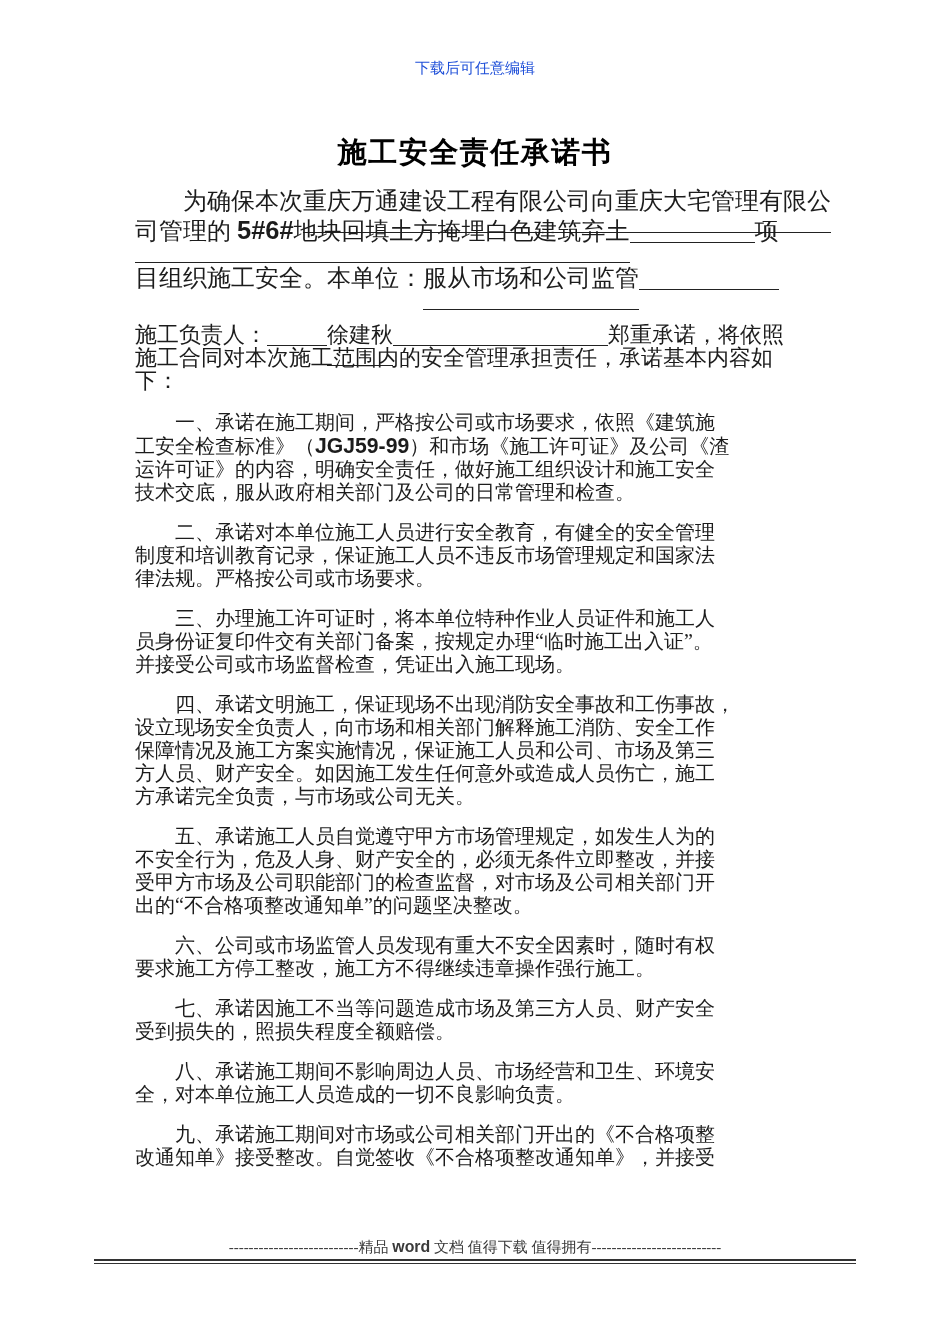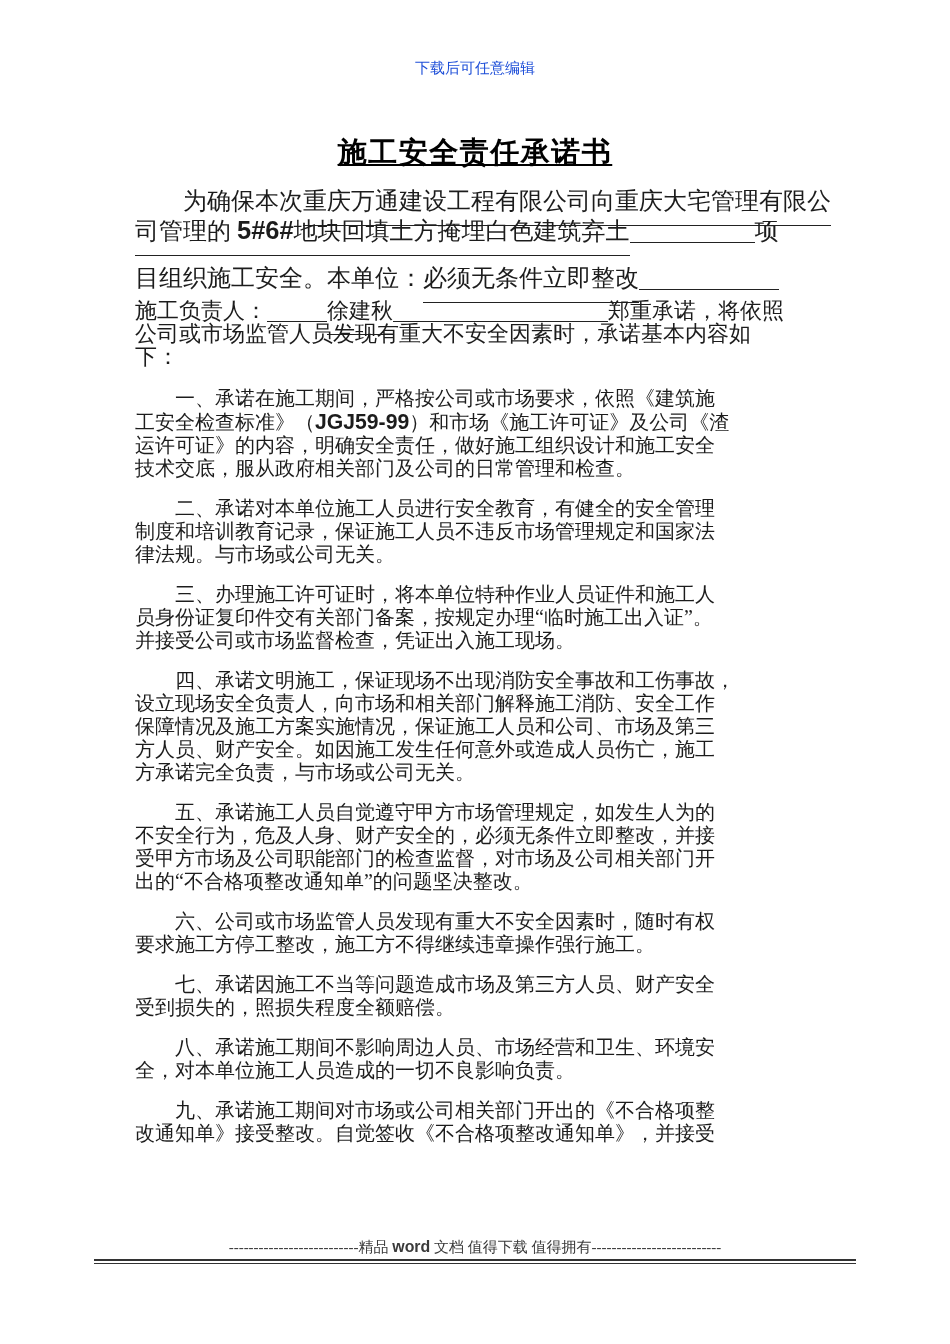--- a/index.html
+++ b/index.html
@@ -7,36 +7,36 @@
     width:950px;height:1344px;position:relative;overflow:hidden;
     font-family:"Liberation Serif","DejaVu Serif",serif;
     color:#1c1c1c;
   }
   .watermark{
     padding-top:59px;text-align:center;font-size:15px;line-height:19px;color:#1d4ed8;
   }
   .doc-title{
     margin-top:53px;text-align:center;
     font-family:"DejaVu Sans","Liberation Sans",sans-serif;
-    font-weight:700;font-size:29px;line-height:42px;letter-spacing:1.5px;color:#000;text-decoration:underline;
+    font-weight:700;font-size:29px;line-height:42px;letter-spacing:1.5px;color:#000;
   }
   .content{padding:0 135px;width:680px;}
   .in-line{white-space:pre;font-size:24px;line-height:29px;}
   .r-line{white-space:pre;font-size:22px;line-height:23px;}
   .intro-p1{margin-top:14px;}
   .intro-p2{margin-top:18px;}
-  .resp{margin-top:6px;}
+  .resp{margin-top:30px;}
   .clauses{margin-top:19px;}
   .clause{margin:0 0 17px 0;}
   .cl-line{white-space:pre;font-size:20px;line-height:23px;}
   .latin{
     font-family:"Liberation Sans","DejaVu Sans",sans-serif;
     font-weight:700;font-size:1.06em;margin-top:32px;
   }
-  .ul{border-bottom:1.5px solid #222;padding-bottom:11px;}
+  .ul{border-bottom:1.5px solid #222;padding-bottom:18px;}
   .ulf{display:inline-block;border-bottom:1.5px solid #222;vertical-align:-0.18em;height:0.9em;}
   .w60{width:60px;} .w125{width:125px;} .w140{width:140px;} .w215{width:215px;}
   .footer{position:absolute;left:0;top:1238px;width:950px;}
   .footer-text{text-align:center;font-size:15px;line-height:18px;color:#3a3a3a;white-space:pre;}
   .footer-rule{
     width:762px;margin:3px auto 0 auto;height:2px;
     border-top:2px solid #333;border-bottom:1px solid #333;
   }
 </style>
 </head>
@@ -47,40 +47,40 @@
 <div class="doc-title">施工安全责任承诺书</div>
 
 <div class="content">
 
   <div class="intro-p1">
     <div class="in-line"><span>　　为确保本次</span><span class="ul">重庆万通建设工程有限公司向重庆大宅管理有限公</span></div>
     <div class="in-line"><span class="ul">司管理的 <span class="latin">5#6#</span>地块回填土方掩埋白色建筑弃土</span><span class="ulf w125"></span><span>项</span></div>
   </div>
 
   <div class="intro-p2">
-    <div class="in-line"><span>目组织施工安全。本单位：</span><span class="ul">必须无条件立即整改</span><span class="ulf w140"></span></div>
+    <div class="in-line"><span>目组织施工安全。本单位：</span><span class="ul">服从市场和公司监管</span><span class="ulf w140"></span></div>
   </div>
 
   <div class="resp">
     <div class="r-line"><span>施工负责人：</span><span class="ulf w60"></span><span class="ul">徐建秋</span><span class="ulf w215"></span><span>郑重承诺，将依照</span></div>
-    <div class="r-line">公司或市场监管人员发现有重大不安全因素时，承诺基本内容如</div>
+    <div class="r-line">施工合同对本次施工范围内的安全管理承担责任，承诺基本内容如</div>
     <div class="r-line">下：</div>
   </div>
 
   <div class="clauses">
       <div class="clause">
         <div class="cl-line">　　一、承诺在施工期间，严格按公司或市场要求，依照《建筑施</div>
         <div class="cl-line">工安全检查标准》（<span class="latin">JGJ59-99</span>）和市场《施工许可证》及公司《渣</div>
         <div class="cl-line">运许可证》的内容，明确安全责任，做好施工组织设计和施工安全</div>
         <div class="cl-line">技术交底，服从政府相关部门及公司的日常管理和检查。</div>
       </div>
       <div class="clause">
         <div class="cl-line">　　二、承诺对本单位施工人员进行安全教育，有健全的安全管理</div>
         <div class="cl-line">制度和培训教育记录，保证施工人员不违反市场管理规定和国家法</div>
-        <div class="cl-line">律法规。与市场或公司无关。</div>
+        <div class="cl-line">律法规。严格按公司或市场要求。</div>
       </div>
       <div class="clause">
         <div class="cl-line">　　三、办理施工许可证时，将本单位特种作业人员证件和施工人</div>
         <div class="cl-line">员身份证复印件交有关部门备案，按规定办理“临时施工出入证”。</div>
         <div class="cl-line">并接受公司或市场监督检查，凭证出入施工现场。</div>
       </div>
       <div class="clause">
         <div class="cl-line">　　四、承诺文明施工，保证现场不出现消防安全事故和工伤事故，</div>
         <div class="cl-line">设立现场安全负责人，向市场和相关部门解释施工消防、安全工作</div>
         <div class="cl-line">保障情况及施工方案实施情况，保证施工人员和公司、市场及第三</div>

